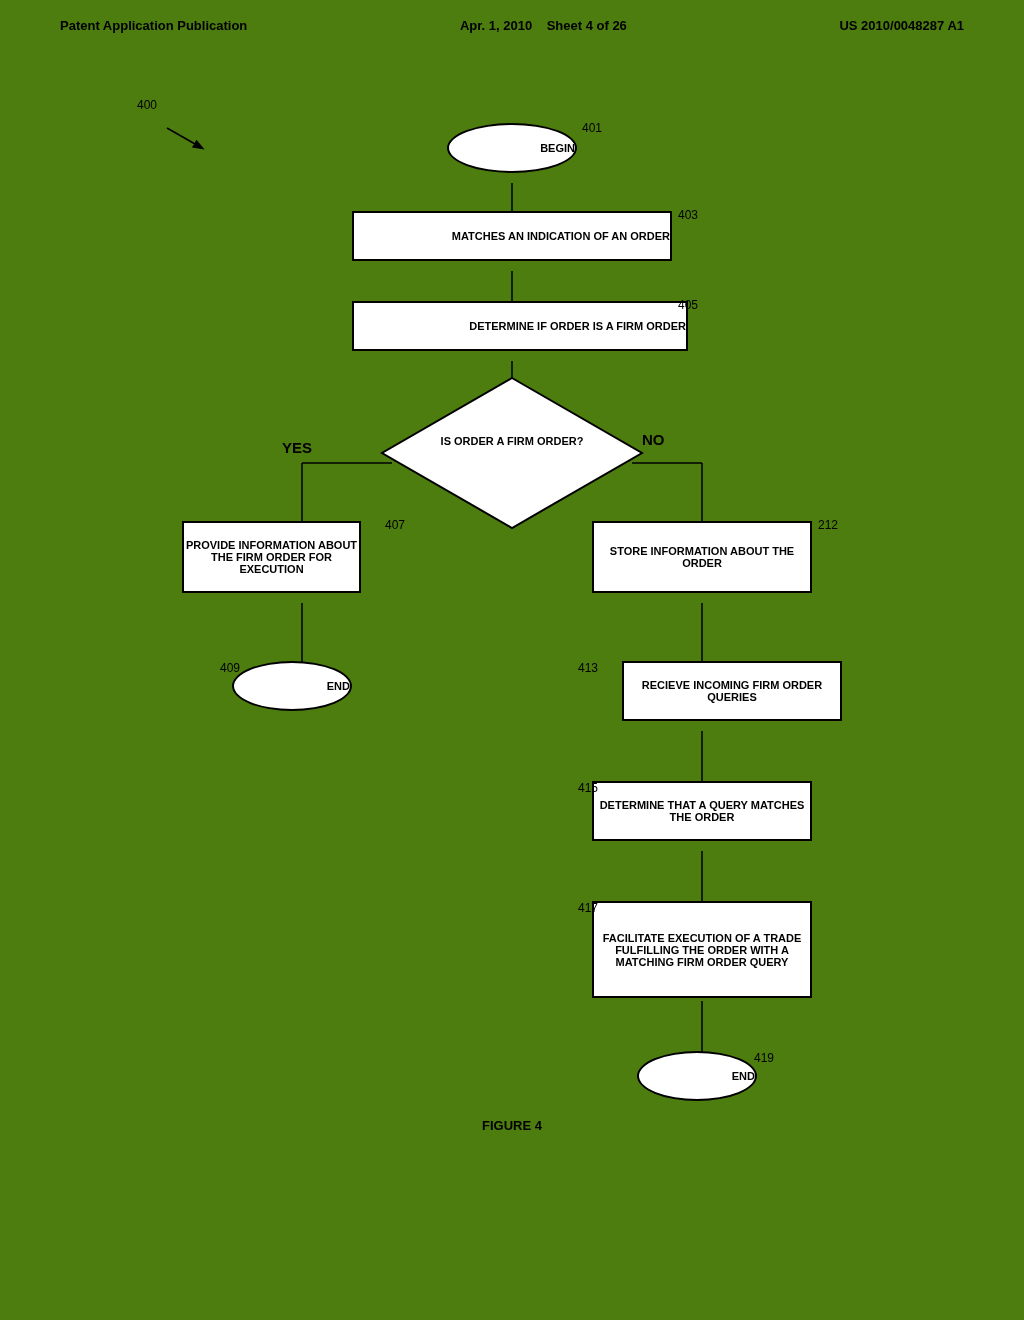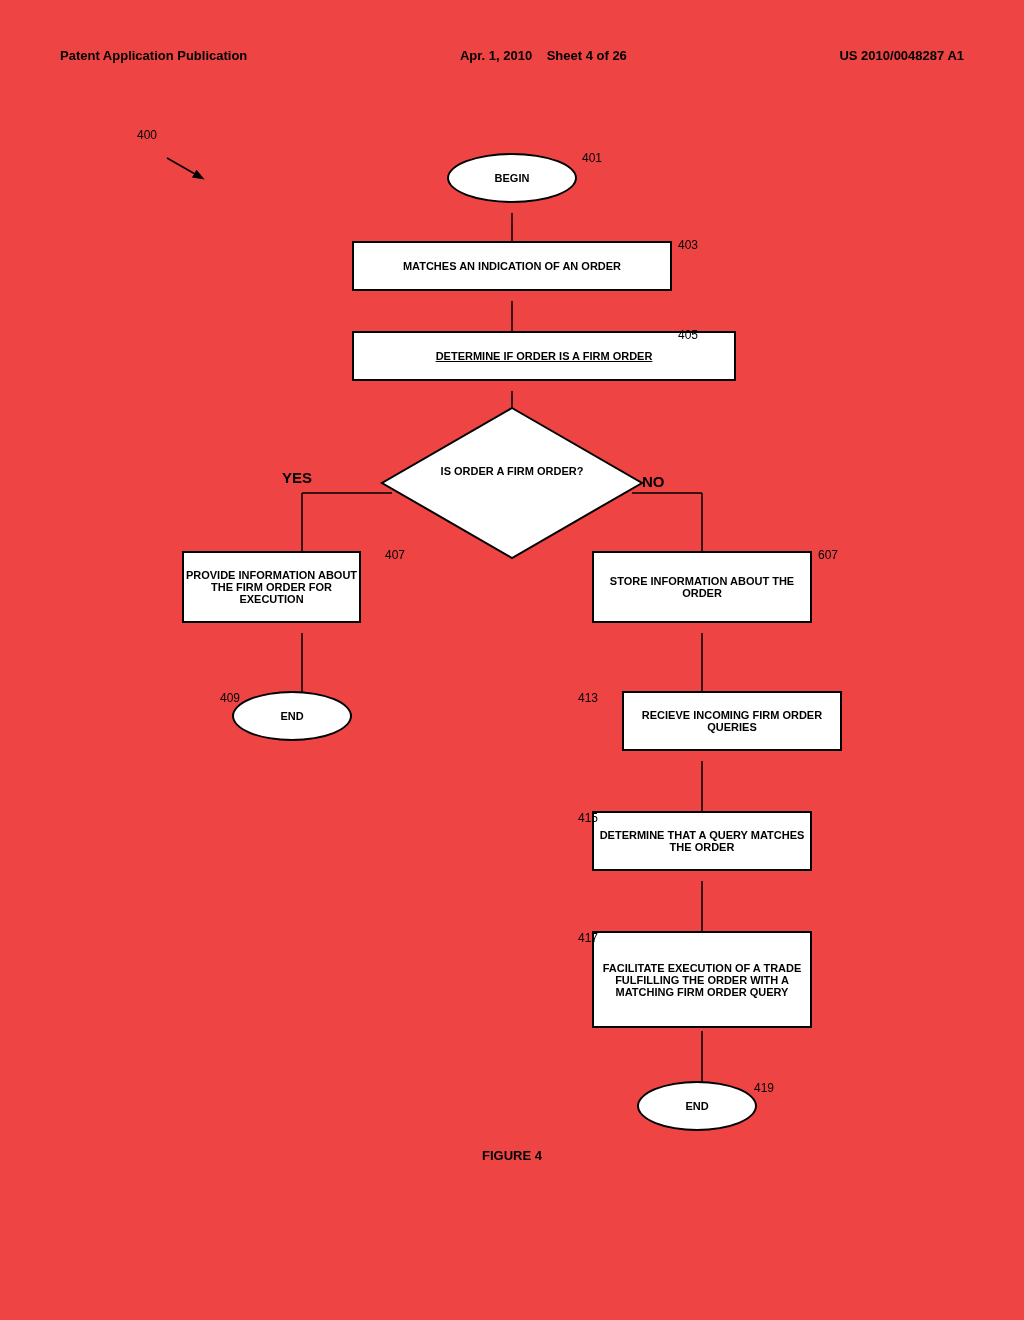--- a/index.html
+++ b/index.html
@@ -7,23 +7,23 @@
       background: #fff;
       font-family: Arial, Helvetica, sans-serif;
       width: 1024px;
       min-height: 1320px;
       position: relative;
     }
 
     .page {
       width: 1024px;
       min-height: 1320px;
-      background: #ef4444;
+      background: #4d7c0f;
       position: relative;
-      padding: 48px 60px;
+      padding: 18px 60px;
     }
 
     .header {
       display: flex;
       justify-content: space-between;
       align-items: flex-start;
       margin-bottom: 30px;
       font-size: 13px;
       font-weight: bold;
     }
@@ -37,21 +37,21 @@
       width: 860px;
       margin: 0 auto;
       height: 1100px;
     }
 
     
     .shape {
       position: absolute;
       display: flex;
       align-items: center;
-      justify-content: center;
+      justify-content: flex-end;
       text-align: center;
       font-size: 11px;
       font-weight: bold;
       font-family: Arial, Helvetica, sans-serif;
     }
 
     .rect {
       border: 2px solid #000;
       background: #fff;
     }
@@ -151,48 +151,48 @@
     <div class="shape oval" style="left:365px; top:60px; width:130px; height:50px;">
       <span>BEGIN</span>
     </div>
     <div class="label-num" style="left:500px; top:58px;">401</div>
 
     <div class="shape rect" style="left:270px; top:148px; width:320px; height:50px;">
       <span>MATCHES AN INDICATION OF AN ORDER</span>
     </div>
     <div class="label-num" style="left:596px; top:145px;">403</div>
 
-    <div class="shape rect" style="left:270px; top:238px; width:384px; height:50px;text-decoration:underline;">
+    <div class="shape rect" style="left:270px; top:238px; width:336px; height:50px;">
       <span>DETERMINE IF ORDER IS A FIRM ORDER</span>
     </div>
     <div class="label-num" style="left:596px; top:235px;">405</div>
 
     <svg style="position:absolute; left:295px; top:310px; width:270px; height:160px;" xmlns="http://www.w3.org/2000/svg">
       <polygon points="135,5 265,80 135,155 5,80" fill="white" stroke="black" stroke-width="2"></polygon>
       <text x="135" y="72" text-anchor="middle" font-size="11" font-weight="bold" font-family="Arial">IS ORDER A FIRM ORDER?</text>
     </svg>
 
     <div class="label-text" style="left:200px; top:376px;">YES</div>
 
-    <div class="label-text" style="left:560px; top:380px;">NO</div>
+    <div class="label-text" style="left:560px; top:368px;">NO</div>
 
     <div class="shape rect" style="left:100px; top:458px; width:179px; height:72px;">
       <span>PROVIDE INFORMATION ABOUT THE FIRM ORDER FOR EXECUTION</span>
     </div>
     <div class="label-num" style="left:303px; top:455px;">407</div>
 
     <div class="shape oval" style="left:150px; top:598px; width:120px; height:50px;">
       <span>END</span>
     </div>
     <div class="label-num" style="left:138px; top:598px;">409</div>
 
     <div class="shape rect" style="left:510px; top:458px; width:220px; height:72px;">
       <span>STORE INFORMATION ABOUT THE ORDER</span>
     </div>
-    <div class="label-num" style="left:736px; top:455px;">607</div>
+    <div class="label-num" style="left:736px; top:455px;">212</div>
 
     <div class="shape rect" style="left:540px; top:598px; width:220px; height:60px;">
       <span>RECIEVE INCOMING FIRM ORDER QUERIES</span>
     </div>
     <div class="label-num" style="left:496px; top:598px;">413</div>
 
     <div class="shape rect" style="left:510px; top:718px; width:220px; height:60px;">
       <span>DETERMINE THAT A QUERY MATCHES THE ORDER</span>
     </div>
     <div class="label-num" style="left:496px; top:718px;">415</div>

